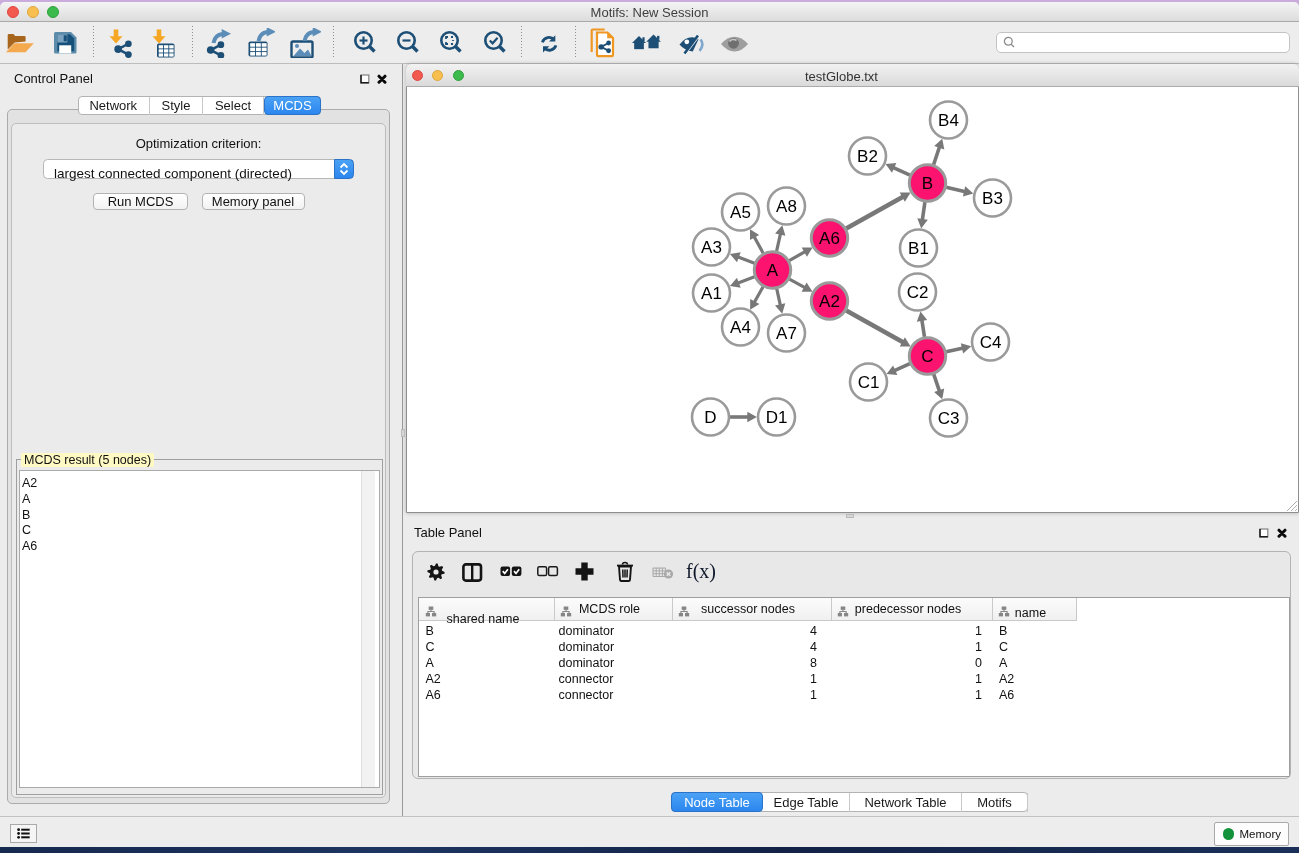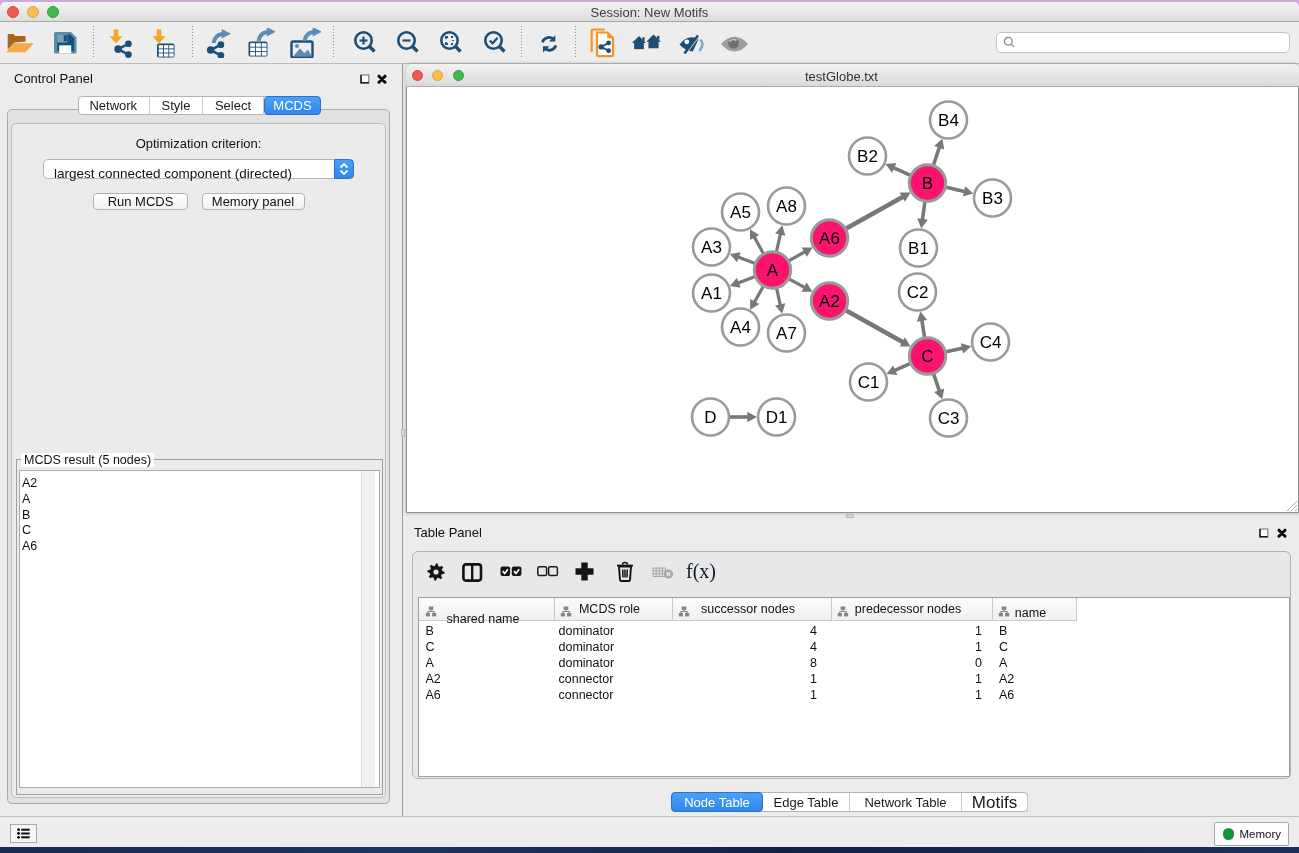--- a/index.html
+++ b/index.html
@@ -4,21 +4,21 @@
 html,body { width:1299px; height:853px; overflow:hidden; }
 body { font-family:"Liberation Sans", sans-serif; background:#ececec; position:relative; }
 .abs { position:absolute; }
 </style></head><body>
 
 <div class="abs" style="left:0;top:0;width:1299px;height:10px;background:#c9abdc"></div>
 <div class="abs" style="left:0;top:1.5px;width:1299px;height:20.5px;background:linear-gradient(#f4f4f4,#dcdcdc);border-bottom:1px solid #a9a9a9;border-radius:5px 5px 0 0"></div>
 <div class="abs" style="left:7px;top:5.9px;width:12px;height:12px;border-radius:50%;background:#f25a50;border:1px solid #dd4741"></div>
 <div class="abs" style="left:26.6px;top:5.9px;width:12px;height:12px;border-radius:50%;background:#f7bf4f;border:1px solid #e0a63c"></div>
 <div class="abs" style="left:46.8px;top:5.9px;width:12px;height:12px;border-radius:50%;background:#3cba4c;border:1px solid #2ea13c"></div>
-<div class="abs" style="left:0;top:4.5px;width:1299px;text-align:center;font-size:13px;color:#3e3e3e">Session: New Motifs</div>
+<div class="abs" style="left:0;top:4.5px;width:1299px;text-align:center;font-size:13px;color:#3e3e3e">Motifs: New Session</div>
 <div class="abs" style="left:0;top:22px;width:1299px;height:42px;background:#ededed;border-bottom:1px solid #bdbdbd"></div>
 <svg style="position:absolute;left:6px;top:31px" width="30" height="24" viewBox="0 0 30 24">
     <path d="M1.7 18.5 V4.2 q0-1.2 1.2-1.2 h4.6 l1.6 2.1 h9.3 q1.2 0 1.2 1.2 v4.2 l-11 1 z" fill="#a8661d"></path>
     <path d="M8.3 12.3 h19.5 l-8.3 9 H0 z" fill="#f4a94e"></path>
   </svg>
 <svg style="position:absolute;left:53px;top:31px" width="25" height="24" viewBox="0 0 25 24">
     <path d="M2.5 1 h15.5 l5.5 5.5 V21 q0 1.5 -1.5 1.5 h-19.5 Q1 22.5 1 21 V2.5 Q1 1 2.5 1 z" fill="#5d8cab"></path>
     <path d="M4.3 3.3 h12.7 l4.2 4.2 v12.7 H4.3 z" fill="#17507a"></path>
     <rect x="4.3" y="3.3" width="10" height="8.2" fill="#7ba3bf"></rect>
     <rect x="10.7" y="4.3" width="3.1" height="6" fill="#17507a"></rect>
@@ -162,21 +162,21 @@
 <div class="abs" style="left:43px;top:159px;width:311px;height:20px;background:#fff;border:1px solid #b7b7b7;border-radius:4.5px"></div>
 <div class="abs" style="left:54px;top:166px;font-size:13.5px;color:#111">largest connected component (directed)</div>
 <div class="abs" style="left:334px;top:159px;width:20px;height:20px;background:linear-gradient(#4aa2f5,#2c86ee);border:1px solid #2a73c9;border-radius:0 4.5px 4.5px 0"></div>
 <svg style="position:absolute;left:338px;top:162px" width="12" height="14" viewBox="0 0 12 14">
     <path d="M2.5 5.5 L6 2 L9.5 5.5" stroke="#fff" stroke-width="1.8" fill="none"></path>
     <path d="M2.5 8.5 L6 12 L9.5 8.5" stroke="#fff" stroke-width="1.8" fill="none"></path>
   </svg>
 <div class="abs" style="left:93px;top:192.5px;width:95px;height:17.5px;background:linear-gradient(#ffffff,#f2f2f2);border:1px solid #b3b3b3;border-radius:4px;font-size:13px;color:#111;text-align:center;line-height:16px">Run MCDS</div>
 <div class="abs" style="left:201.5px;top:192.5px;width:103px;height:17.5px;background:linear-gradient(#ffffff,#f2f2f2);border:1px solid #b3b3b3;border-radius:4px;font-size:13px;color:#111;text-align:center;line-height:16px">Memory panel</div>
 <div class="abs" style="left:16px;top:459px;width:367px;height:336px;border:1px solid #9f9f9f"></div>
-<div class="abs" style="left:21px;top:452.5px;background:#ffffff;padding:0 3px;font-size:12.5px;color:#111">MCDS result (5 nodes)</div>
+<div class="abs" style="left:21px;top:452.5px;background:#fef9c3;padding:0 3px;font-size:12.5px;color:#111">MCDS result (5 nodes)</div>
 <div class="abs" style="left:19px;top:470px;width:361px;height:318px;background:#fff;border:1px solid #aaa"></div>
 <div class="abs" style="left:361px;top:471px;width:14px;height:316px;background:#f2f2f2;border-left:1px solid #ddd"></div>
 <div class="abs" style="left:22px;top:476.2px;font-size:12.5px;color:#111">A2</div>
 <div class="abs" style="left:22px;top:491.9px;font-size:12.5px;color:#111">A</div>
 <div class="abs" style="left:22px;top:507.6px;font-size:12.5px;color:#111">B</div>
 <div class="abs" style="left:22px;top:523.3px;font-size:12.5px;color:#111">C</div>
 <div class="abs" style="left:22px;top:539.0px;font-size:12.5px;color:#111">A6</div>
 <div class="abs" style="left:405.5px;top:64px;width:893px;height:449px;background:#fff;border:1px solid #8e8e8e;border-radius:5px 5px 0 0;box-shadow:0 0 4px rgba(0,0,0,0.25)"></div>
 <div class="abs" style="left:405.5px;top:64px;width:893px;height:22.5px;background:linear-gradient(#f2f2f2,#dadada);border-bottom:1px solid #ababab;border-radius:5px 5px 0 0"></div>
 <div class="abs" style="left:412.0px;top:70px;width:11px;height:11px;border-radius:50%;background:#f25a50;border:1px solid #dd4741"></div>
@@ -390,21 +390,21 @@
 <div class="abs" style="left:999px;top:672.4px;font-size:12.5px;color:#111">A2</div>
 <div class="abs" style="left:425.5px;top:688.4px;font-size:12.5px;color:#111">A6</div>
 <div class="abs" style="left:558.5px;top:688.4px;font-size:12.5px;color:#111">connector</div>
 <div class="abs" style="left:700px;top:688.4px;width:117px;text-align:right;font-size:12.5px;color:#111">1</div>
 <div class="abs" style="left:860px;top:688.4px;width:122px;text-align:right;font-size:12.5px;color:#111">1</div>
 <div class="abs" style="left:999px;top:688.4px;font-size:12.5px;color:#111">A6</div>
 <div class="abs" style="left:671px;top:792px;width:357px;height:20px;background:#fff;border:1px solid #b3b3b3;border-radius:4px"></div>
 <div class="abs" style="left:671px;top:792px;width:92px;height:20px;background:linear-gradient(#4aa2f5,#2c86ee);border:1px solid #2a73c9;border-radius:4px;color:#fff;font-size:13px;text-align:center;line-height:19px;z-index:2">Node Table</div>
 <div class="abs" style="left:763px;top:792.5px;width:87px;height:19px;border-right:1px solid #c9c9c9;color:#1a1a1a;font-size:13px;text-align:center;line-height:19px;z-index:2">Edge Table</div>
 <div class="abs" style="left:850px;top:792.5px;width:112px;height:19px;border-right:1px solid #c9c9c9;color:#1a1a1a;font-size:13px;text-align:center;line-height:19px;z-index:2">Network Table</div>
-<div class="abs" style="left:962px;top:792.5px;width:66px;height:19px;border-right:1px solid #c9c9c9;color:#1a1a1a;font-size:17px;text-align:center;line-height:19px;z-index:2">Motifs</div>
+<div class="abs" style="left:962px;top:792.5px;width:66px;height:19px;border-right:1px solid #c9c9c9;color:#1a1a1a;font-size:13px;text-align:center;line-height:19px;z-index:2">Motifs</div>
 <div class="abs" style="left:0;top:816px;width:1299px;height:32px;background:#ededed;border-top:1px solid #c2c2c2"></div>
 <div class="abs" style="left:10px;top:823.5px;width:27px;height:19px;background:#f5f5f5;border:1px solid #a9a9a9"></div>
 <svg style="position:absolute;left:17px;top:828px" width="13" height="11" viewBox="0 0 13 11">
     <circle cx="1.6" cy="1.7" r="1.4" fill="#111"></circle>
     <circle cx="1.6" cy="5.5" r="1.4" fill="#111"></circle>
     <circle cx="1.6" cy="9.3" r="1.4" fill="#111"></circle>
     <rect x="4.2" y="0.7" width="8.5" height="2" fill="#111"></rect>
     <rect x="4.2" y="4.5" width="8.5" height="2" fill="#111"></rect>
     <rect x="4.2" y="8.3" width="8.5" height="2" fill="#111"></rect>
   </svg>

